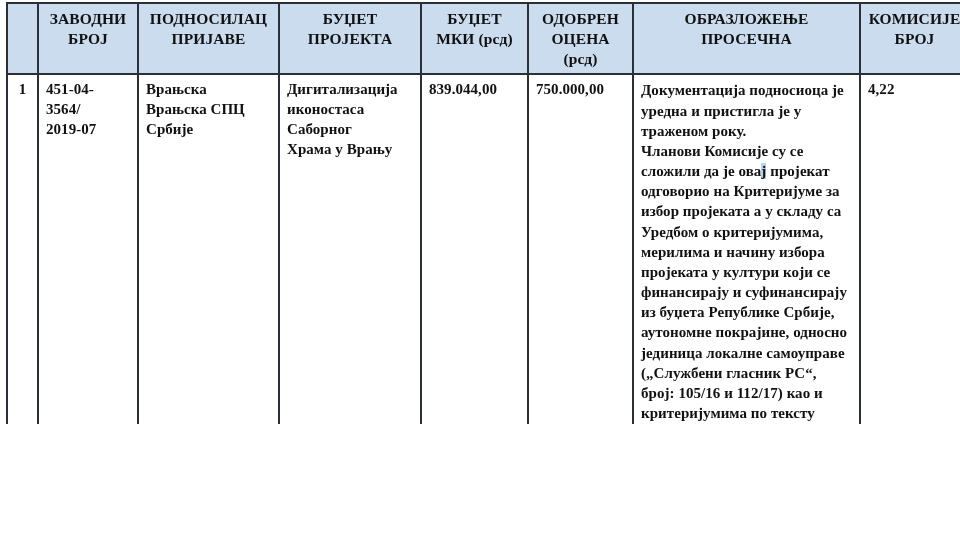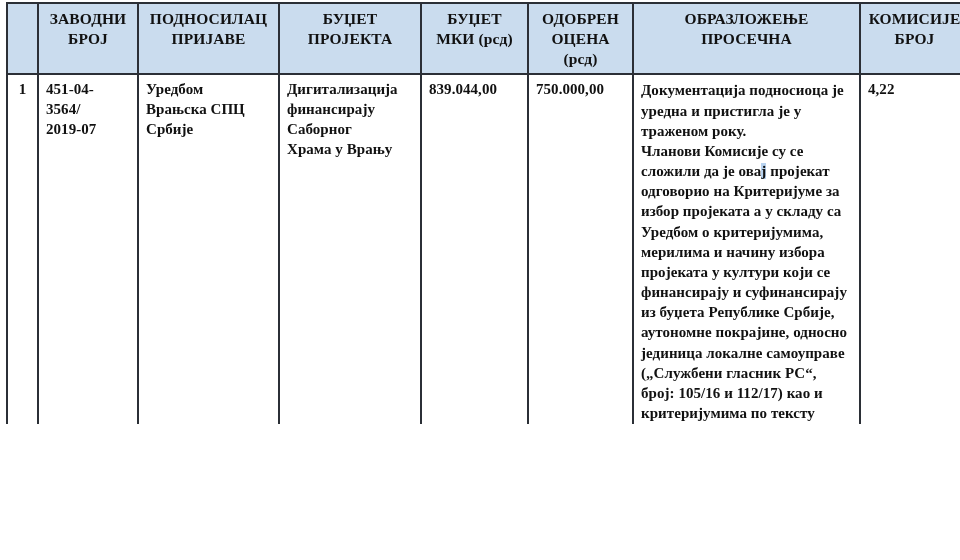--- a/index.html
+++ b/index.html
@@ -164,28 +164,28 @@
 
           <td class="c-index">1</td>
 
           <td class="cell-lines">
             <span class="ln">451-04-</span>
             <span class="ln">3564/</span>
             <span class="ln">2019-07</span>
           </td>
 
           <td class="cell-lines">
-            <span class="ln">Уредбом</span>
+            <span class="ln">Врањска</span>
             <span class="ln">Врањска СПЦ</span>
             <span class="ln">Србије</span>
           </td>
 
           <td class="cell-lines">
             <span class="ln">Дигитализација</span>
-            <span class="ln">финансирају</span>
+            <span class="ln">иконостаса</span>
             <span class="ln">Саборног</span>
             <span class="ln">Храма у Врању</span>
           </td>
 
           <td>839.044,00</td>
 
           <td>750.000,00</td>
 
           <td>
             <div class="expl-text">

